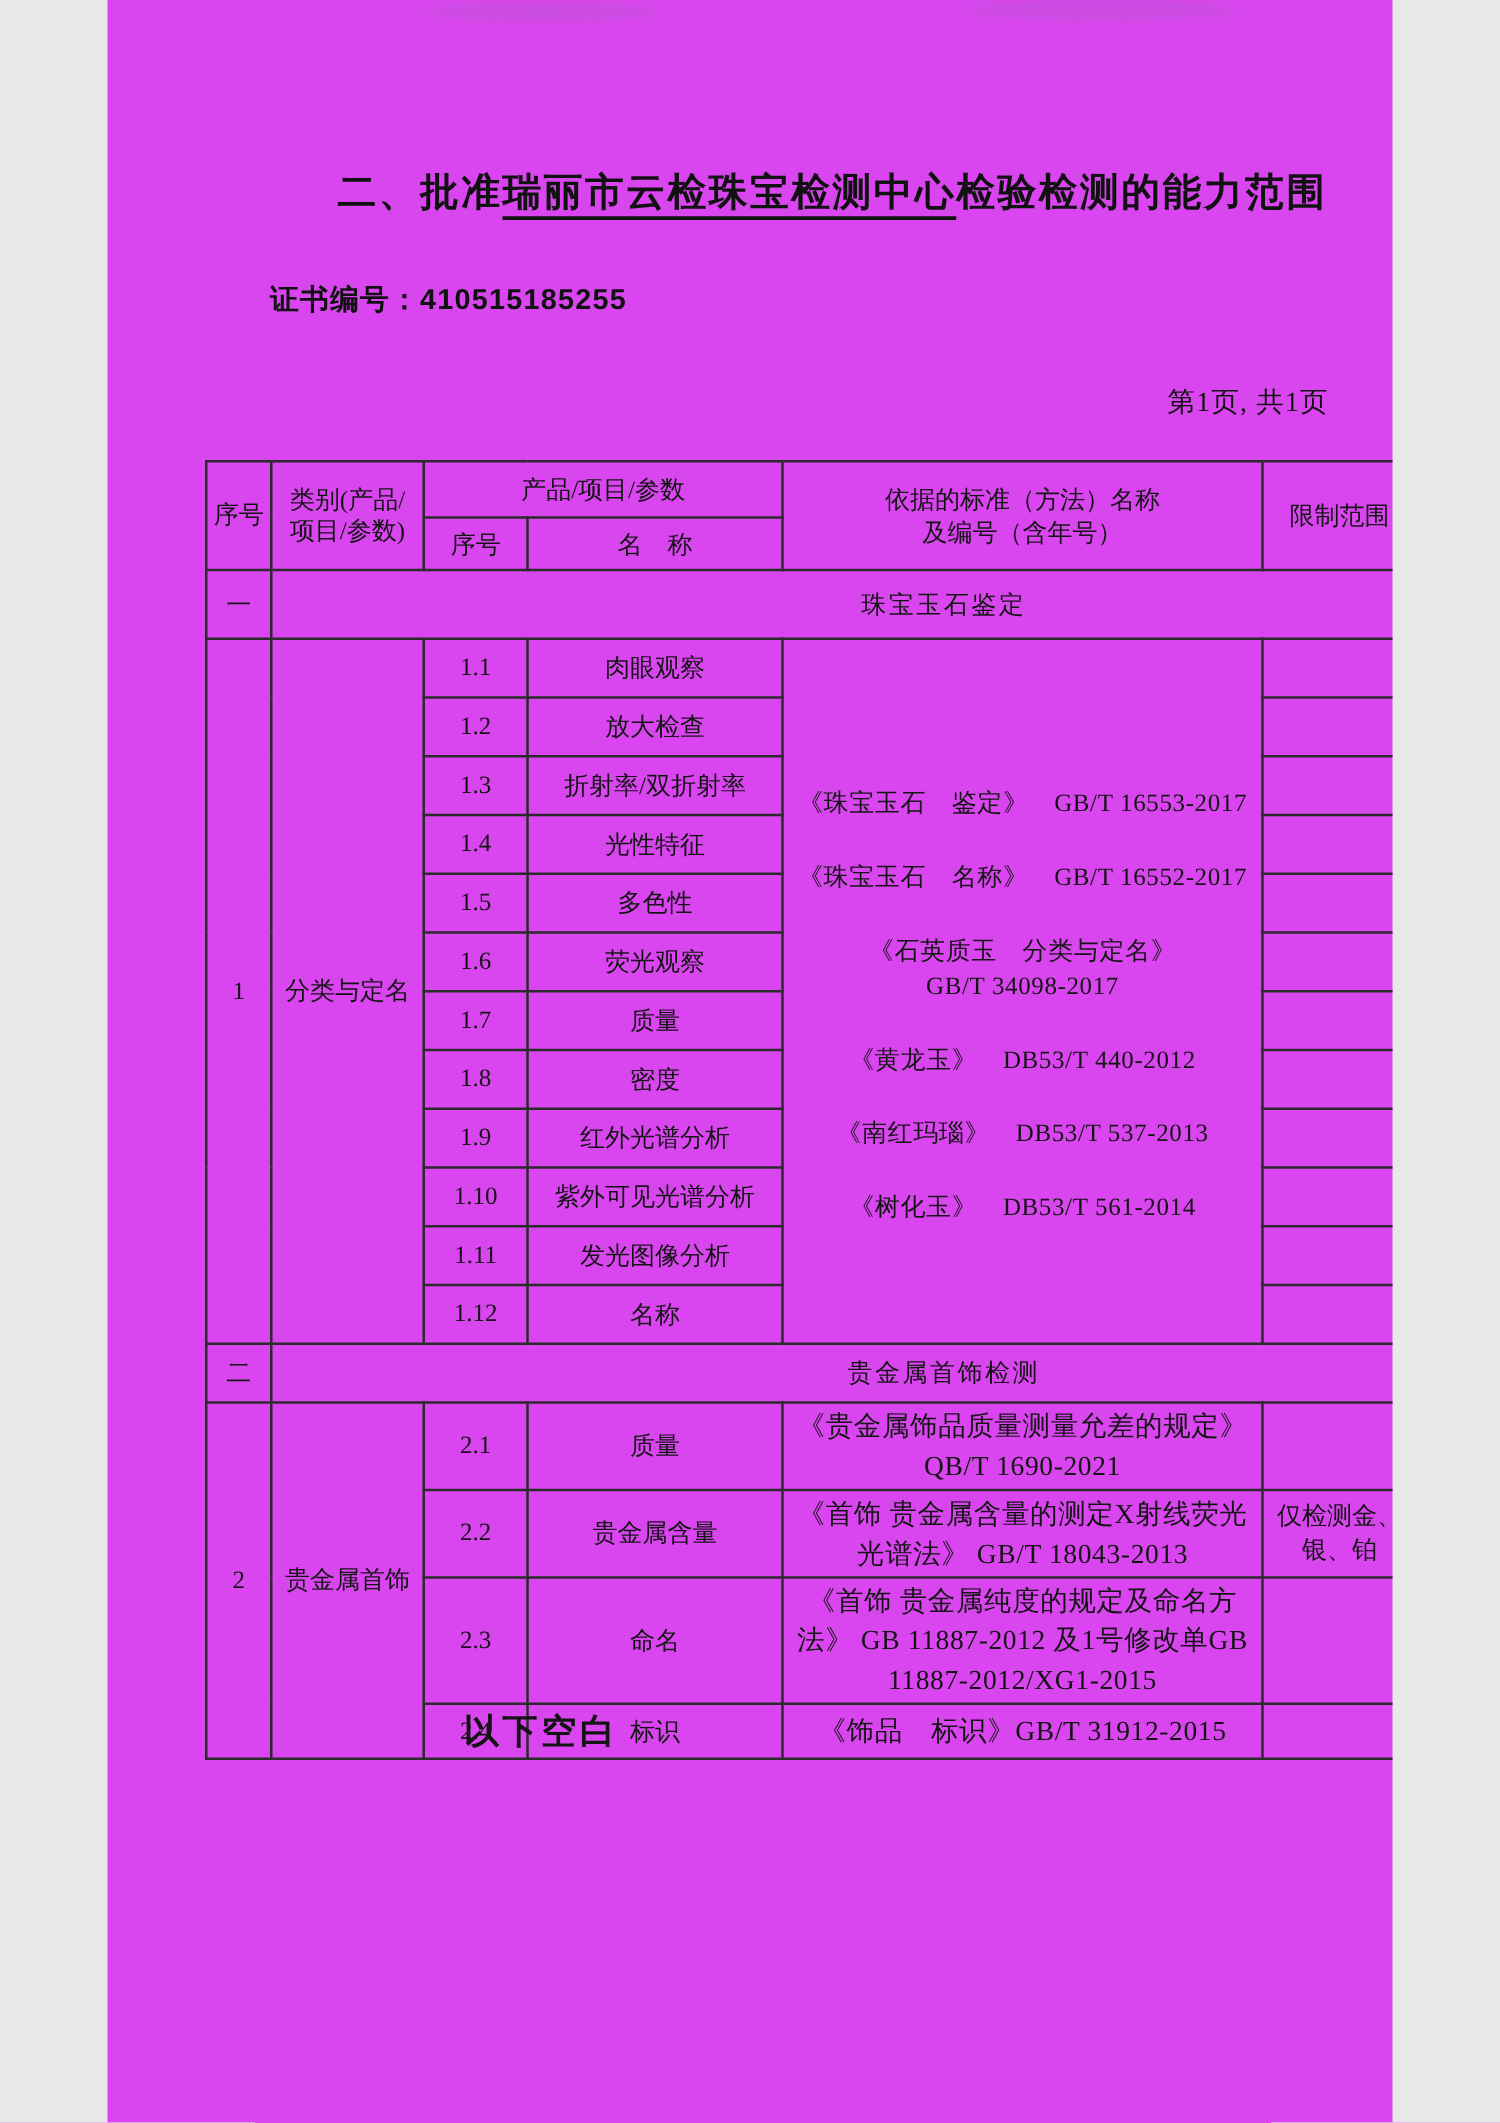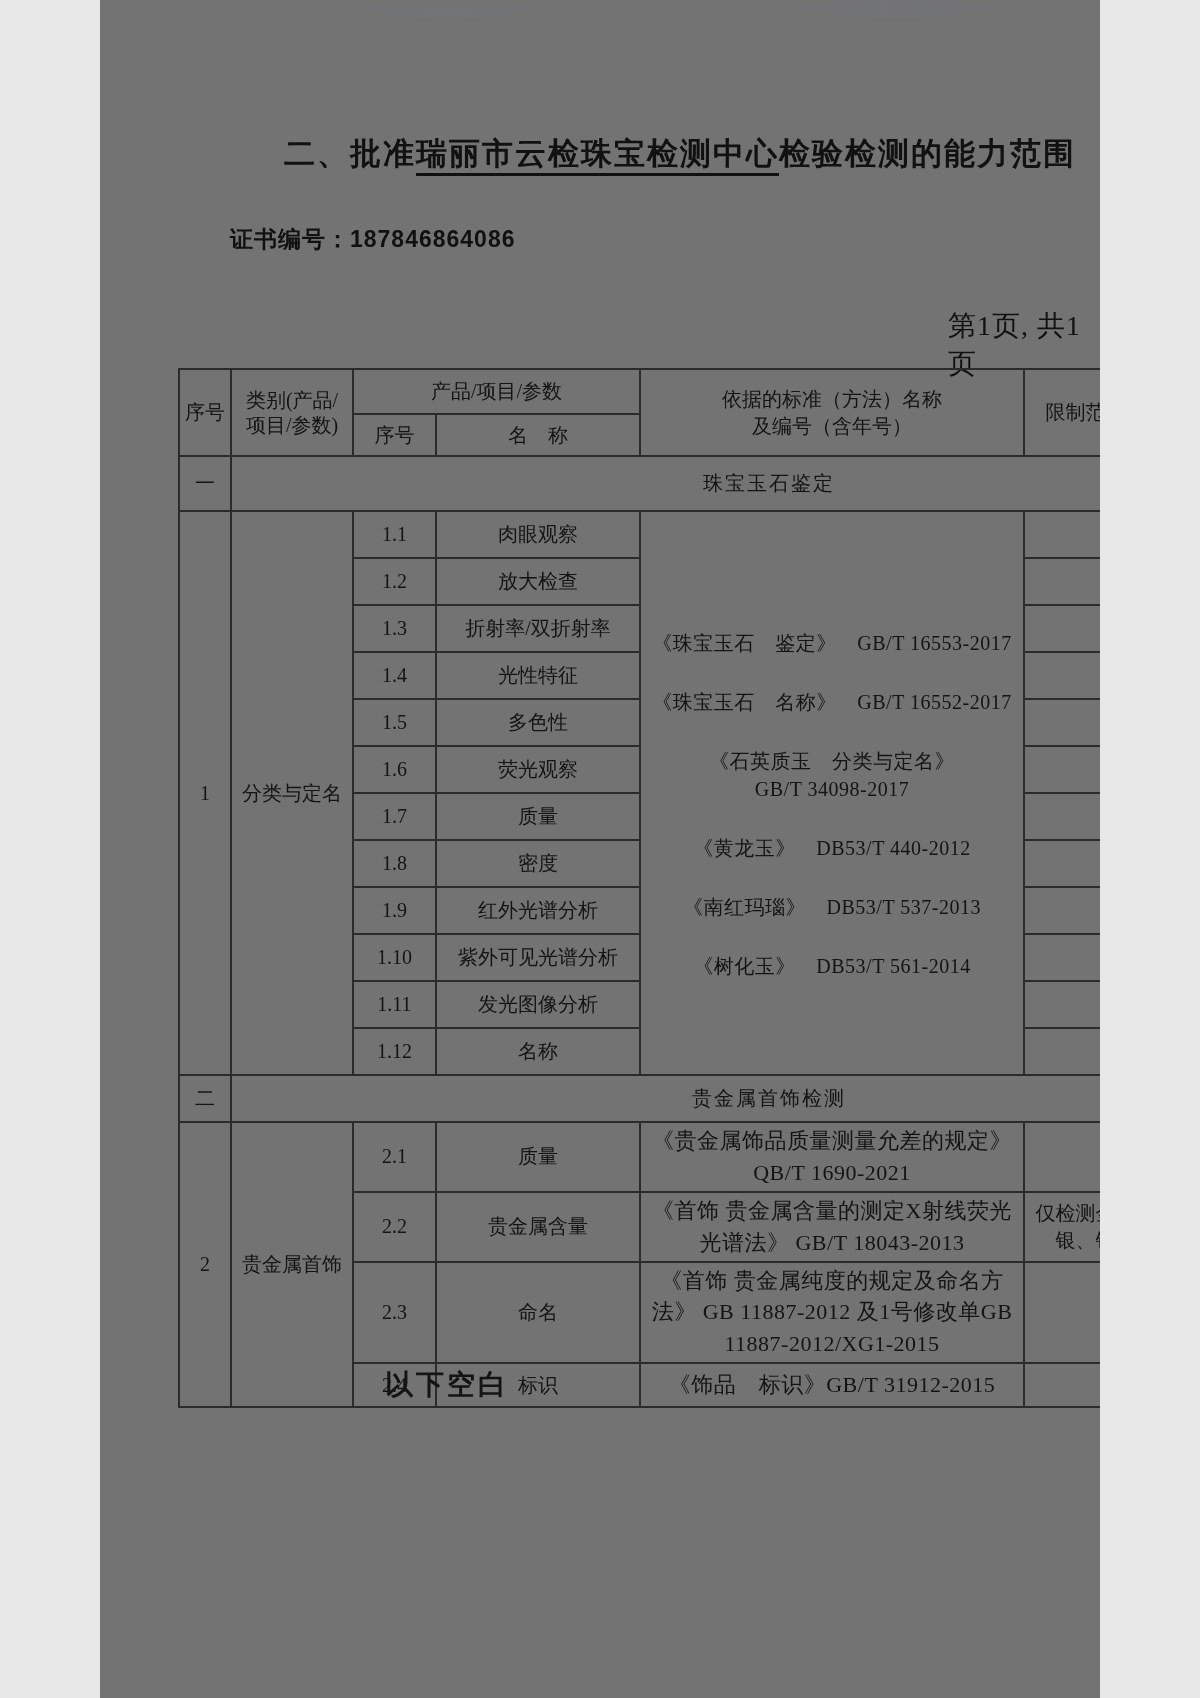--- a/index.html
+++ b/index.html
@@ -1,23 +1,24 @@
 <!DOCTYPE html>
 <html><head>
 <meta charset="utf-8">
 <style>
   html,body{margin:0;padding:0;background:#e8e8e8;}
   .page{
     position:relative;
     width:1000px;height:1698px;
     margin:0 auto;
-    background:#737373;
+    background:#d946ef;
     overflow:hidden;
     color:#151515;
     font-family:"Liberation Serif","DejaVu Serif",serif;
+    padding-left:28px;
   }
   
   .smudge{position:absolute;border-radius:50%;filter:blur(4px);background:rgba(110,120,135,.14);}
   .smudge.s1{left:255px;top:2px;width:185px;height:15px;}
   .smudge.s2{left:688px;top:0px;width:215px;height:16px;}
   .smudge.s3{left:1085px;top:8px;width:70px;height:10px;opacity:.6;}
 
   .title{
     position:absolute;top:133px;left:0;width:1160px;
     text-align:center;
@@ -28,21 +29,21 @@
 
   .meta-line{
     position:absolute;left:130px;
     font-family:"Liberation Sans","DejaVu Sans",sans-serif;
     font-weight:bold;font-size:23px;letter-spacing:1px;color:#111;
   }
   .cert{top:224px;}
   .addr{top:277px;}
   .page-indicator{
     position:absolute;top:307px;left:848px;
-    font-size:28px;letter-spacing:1px;color:#111;
+    font-size:22px;letter-spacing:1px;color:#111;
     font-family:"Liberation Serif","DejaVu Serif",serif;
   }
 
   table.main{
     position:absolute;top:368px;left:78px;
     border-collapse:collapse;table-layout:fixed;
     width:1128px;
     font-size:20px;color:#141414;
   }
   table.main td, table.main th{
@@ -77,21 +78,21 @@
 <body>
 
 <div class="page">
 
   <div class="smudge s1"></div>
   <div class="smudge s2"></div>
   <div class="smudge s3"></div>
 
   <div class="title"><span>二、批准</span><span class="u">瑞丽市云检珠宝检测中心</span><span>检验检测的能力范围</span></div>
 
-  <div class="meta-line cert"><span>证书编号：</span><span>187846864086</span></div>
+  <div class="meta-line cert"><span>证书编号：</span><span>410515185255</span></div>
 
 
   <div class="page-indicator">第1页, 共1页</div>
 
   <table class="main">
     <colgroup>
       <col class="c1">
         <col class="c2">
         <col class="c3">
         <col class="c4">

